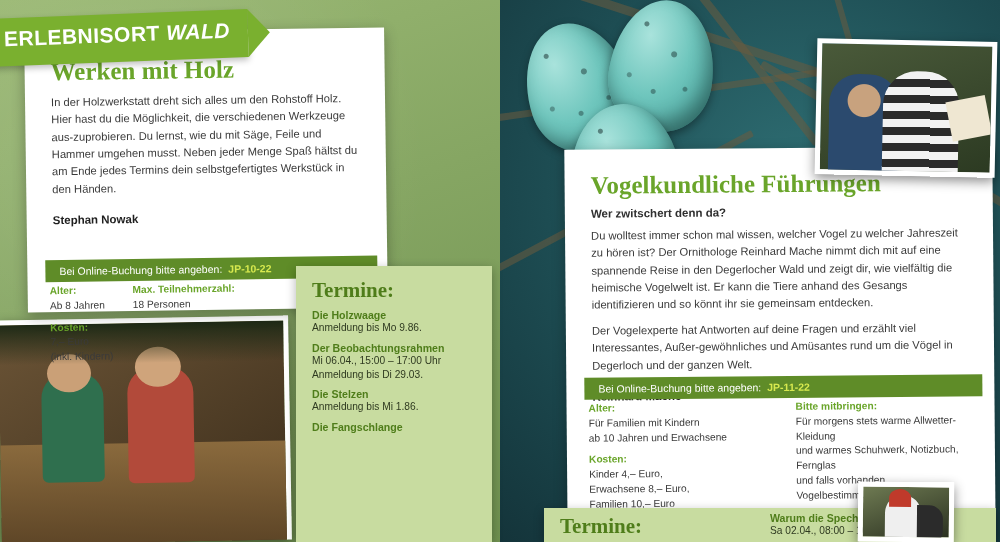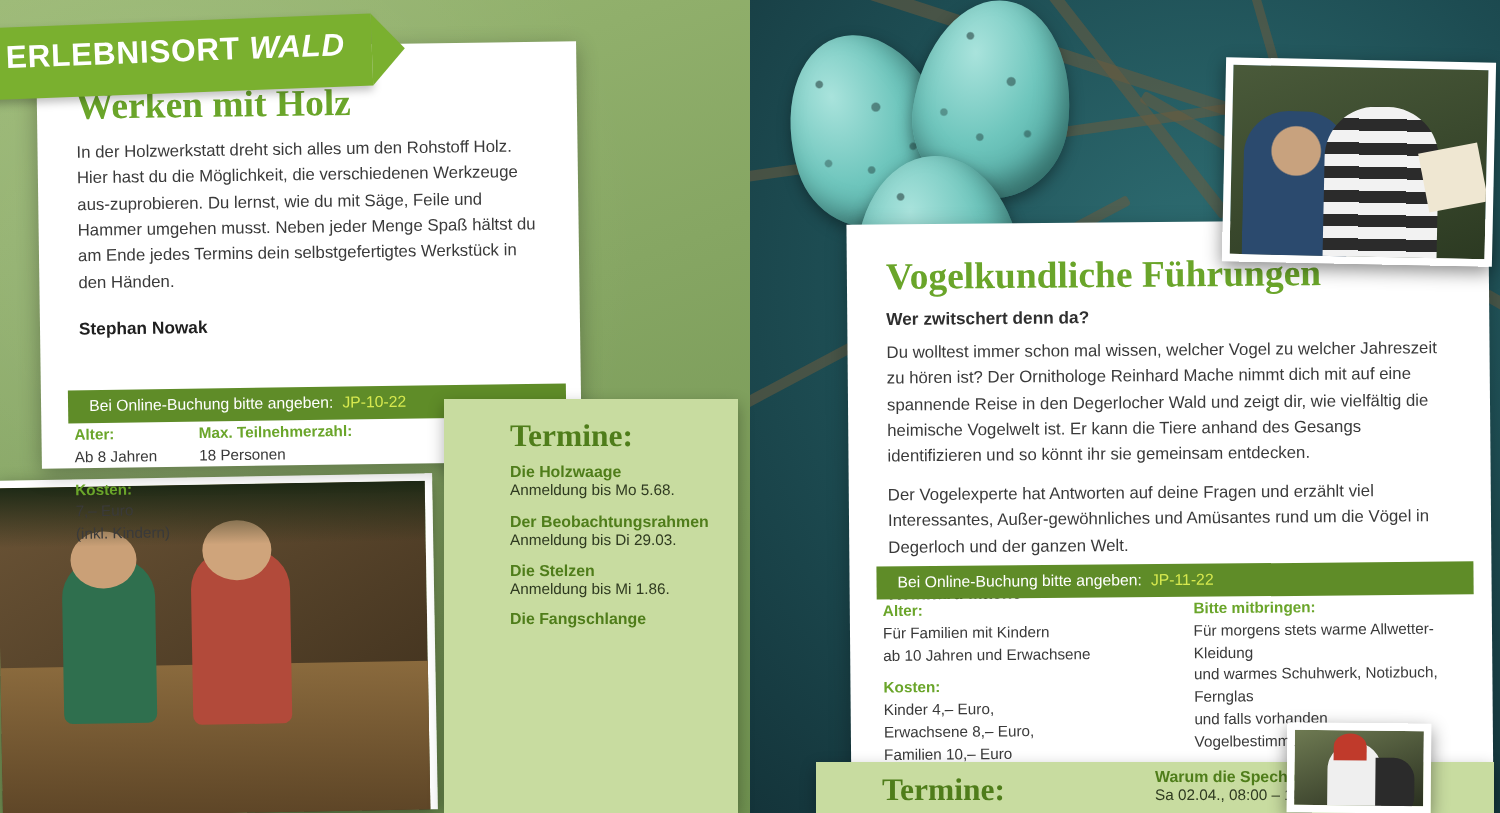--- a/index.html
+++ b/index.html
@@ -101,40 +101,39 @@
   .author {
     margin:0; padding:8px 26px 10px 26px;
     color:#1f1f1f; font-size:11.5px; font-weight:bold;
   }
 
   .booking-bar {
     margin:0 0 0 0; padding:5px 14px;
     background:#5f8c28; color:#fff; font-size:10.5px;
     display:flex; gap:6px;
   }
-  .booking-bar .code { color:#d7e94f; font-weight:normal; }
+  .booking-bar .code { color:#d7e94f; font-weight:bold; }
   .card-left .booking-bar { position:absolute; left:18px; right:10px; top:228px; }
   .card-right .booking-bar { position:absolute; left:18px; right:12px; top:228px; }
 
   .infogrid {
     position:absolute; display:flex; gap:20px;
     font-size:10.2px; line-height:1.45;
   }
   .card-left .infogrid { left:22px; top:252px; }
   .card-right .infogrid { left:22px; top:252px; width:392px; gap:26px; }
   .infogrid .col { color:#3a3a3a; }
   .infogrid .lbl { color:#6aa52a; font-weight:bold; }
   .infogrid .blk { margin-bottom:7px; }
 
   
   .termine {
     position:absolute; background:#c8dca0;
     box-shadow:0 3px 10px rgba(0,0,0,.3);
     z-index:11;
-    padding-left:28px;
   }
   .termine-left { left:296px; top:266px; width:196px; height:276px; }
   .termine-right{ left:544px; top:508px; width:452px; height:34px; }
 
   .termine h2 {
     margin:0; padding:12px 0 6px 16px;
     color:#4f7d1a; font-size:21px; font-weight:bold;
     font-family:"Liberation Serif", serif;
   }
   .termine-right h2 { padding:6px 0 0 16px; }
@@ -288,24 +287,25 @@
       </div>
     </div>
   </div>
 </div>
 
 <div class="termine termine-left">
   <h2>Termine:</h2>
   <div class="term-list">
     <div class="term-item">
       <div class="term-name">Die Holzwaage</div>
-      <div class="term-line">Anmeldung bis Mo 5.68.</div>
+      <div class="term-line">Anmeldung bis Mo 9.86.</div>
     </div>
     <div class="term-item">
       <div class="term-name">Der Beobachtungsrahmen</div>
+      <div class="term-line">Mi 06.04., 15:00 – 17:00 Uhr</div>
       <div class="term-line">Anmeldung bis Di 29.03.</div>
     </div>
     <div class="term-item">
       <div class="term-name">Die Stelzen</div>
       <div class="term-line">Anmeldung bis Mi 1.86.</div>
     </div>
     <div class="term-item">
       <div class="term-name">Die Fangschlange</div>
     </div>
   </div>

